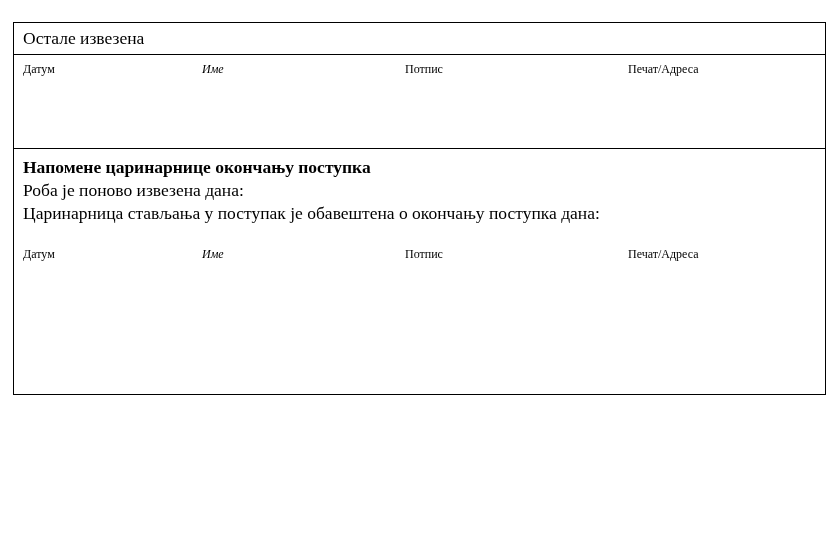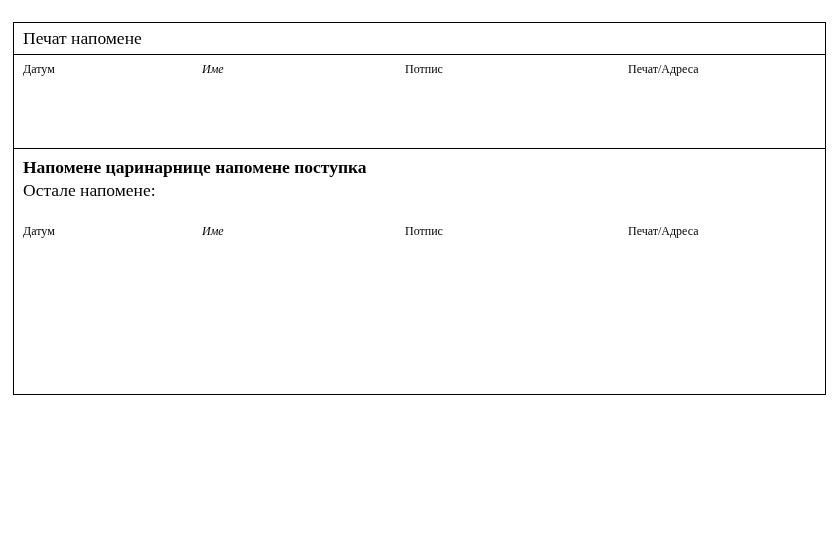--- a/index.html
+++ b/index.html
@@ -99,35 +99,36 @@
 </style>
 </head>
 <body>
 
 <div class="page">
 
   <div class="form-table">
 
 
     <div class="row row-remarks">
-      <div class="cell-text">Печат напомене</div>
+      <div class="cell-text">Остале извезена</div>
     </div>
 
     <div class="row row-sign">
       <div class="sign-grid">
         <div class="sign-col c0">Датум</div>
         <div class="sign-col c1">Име</div>
         <div class="sign-col c2">Потпис</div>
         <div class="sign-col c3">Печат/Адреса</div>
       </div>
     </div>
 
     <div class="row row-notes">
-      <div class="notes-title">Напомене царинарнице напомене поступка</div>
-      <div class="notes-line">Остале напомене:</div>
+      <div class="notes-title">Напомене царинарнице окончању поступка</div>
+      <div class="notes-line">Роба је поново извезена дана:</div>
+      <div class="notes-line">Царинарница стављања у поступак је обавештена о окончању поступка дана:</div>
 
       <div class="notes-sign">
         <div class="sign-col c0">Датум</div>
         <div class="sign-col c1">Име</div>
         <div class="sign-col c2">Потпис</div>
         <div class="sign-col c3">Печат/Адреса</div>
       </div>
     </div>
 
   </div>

